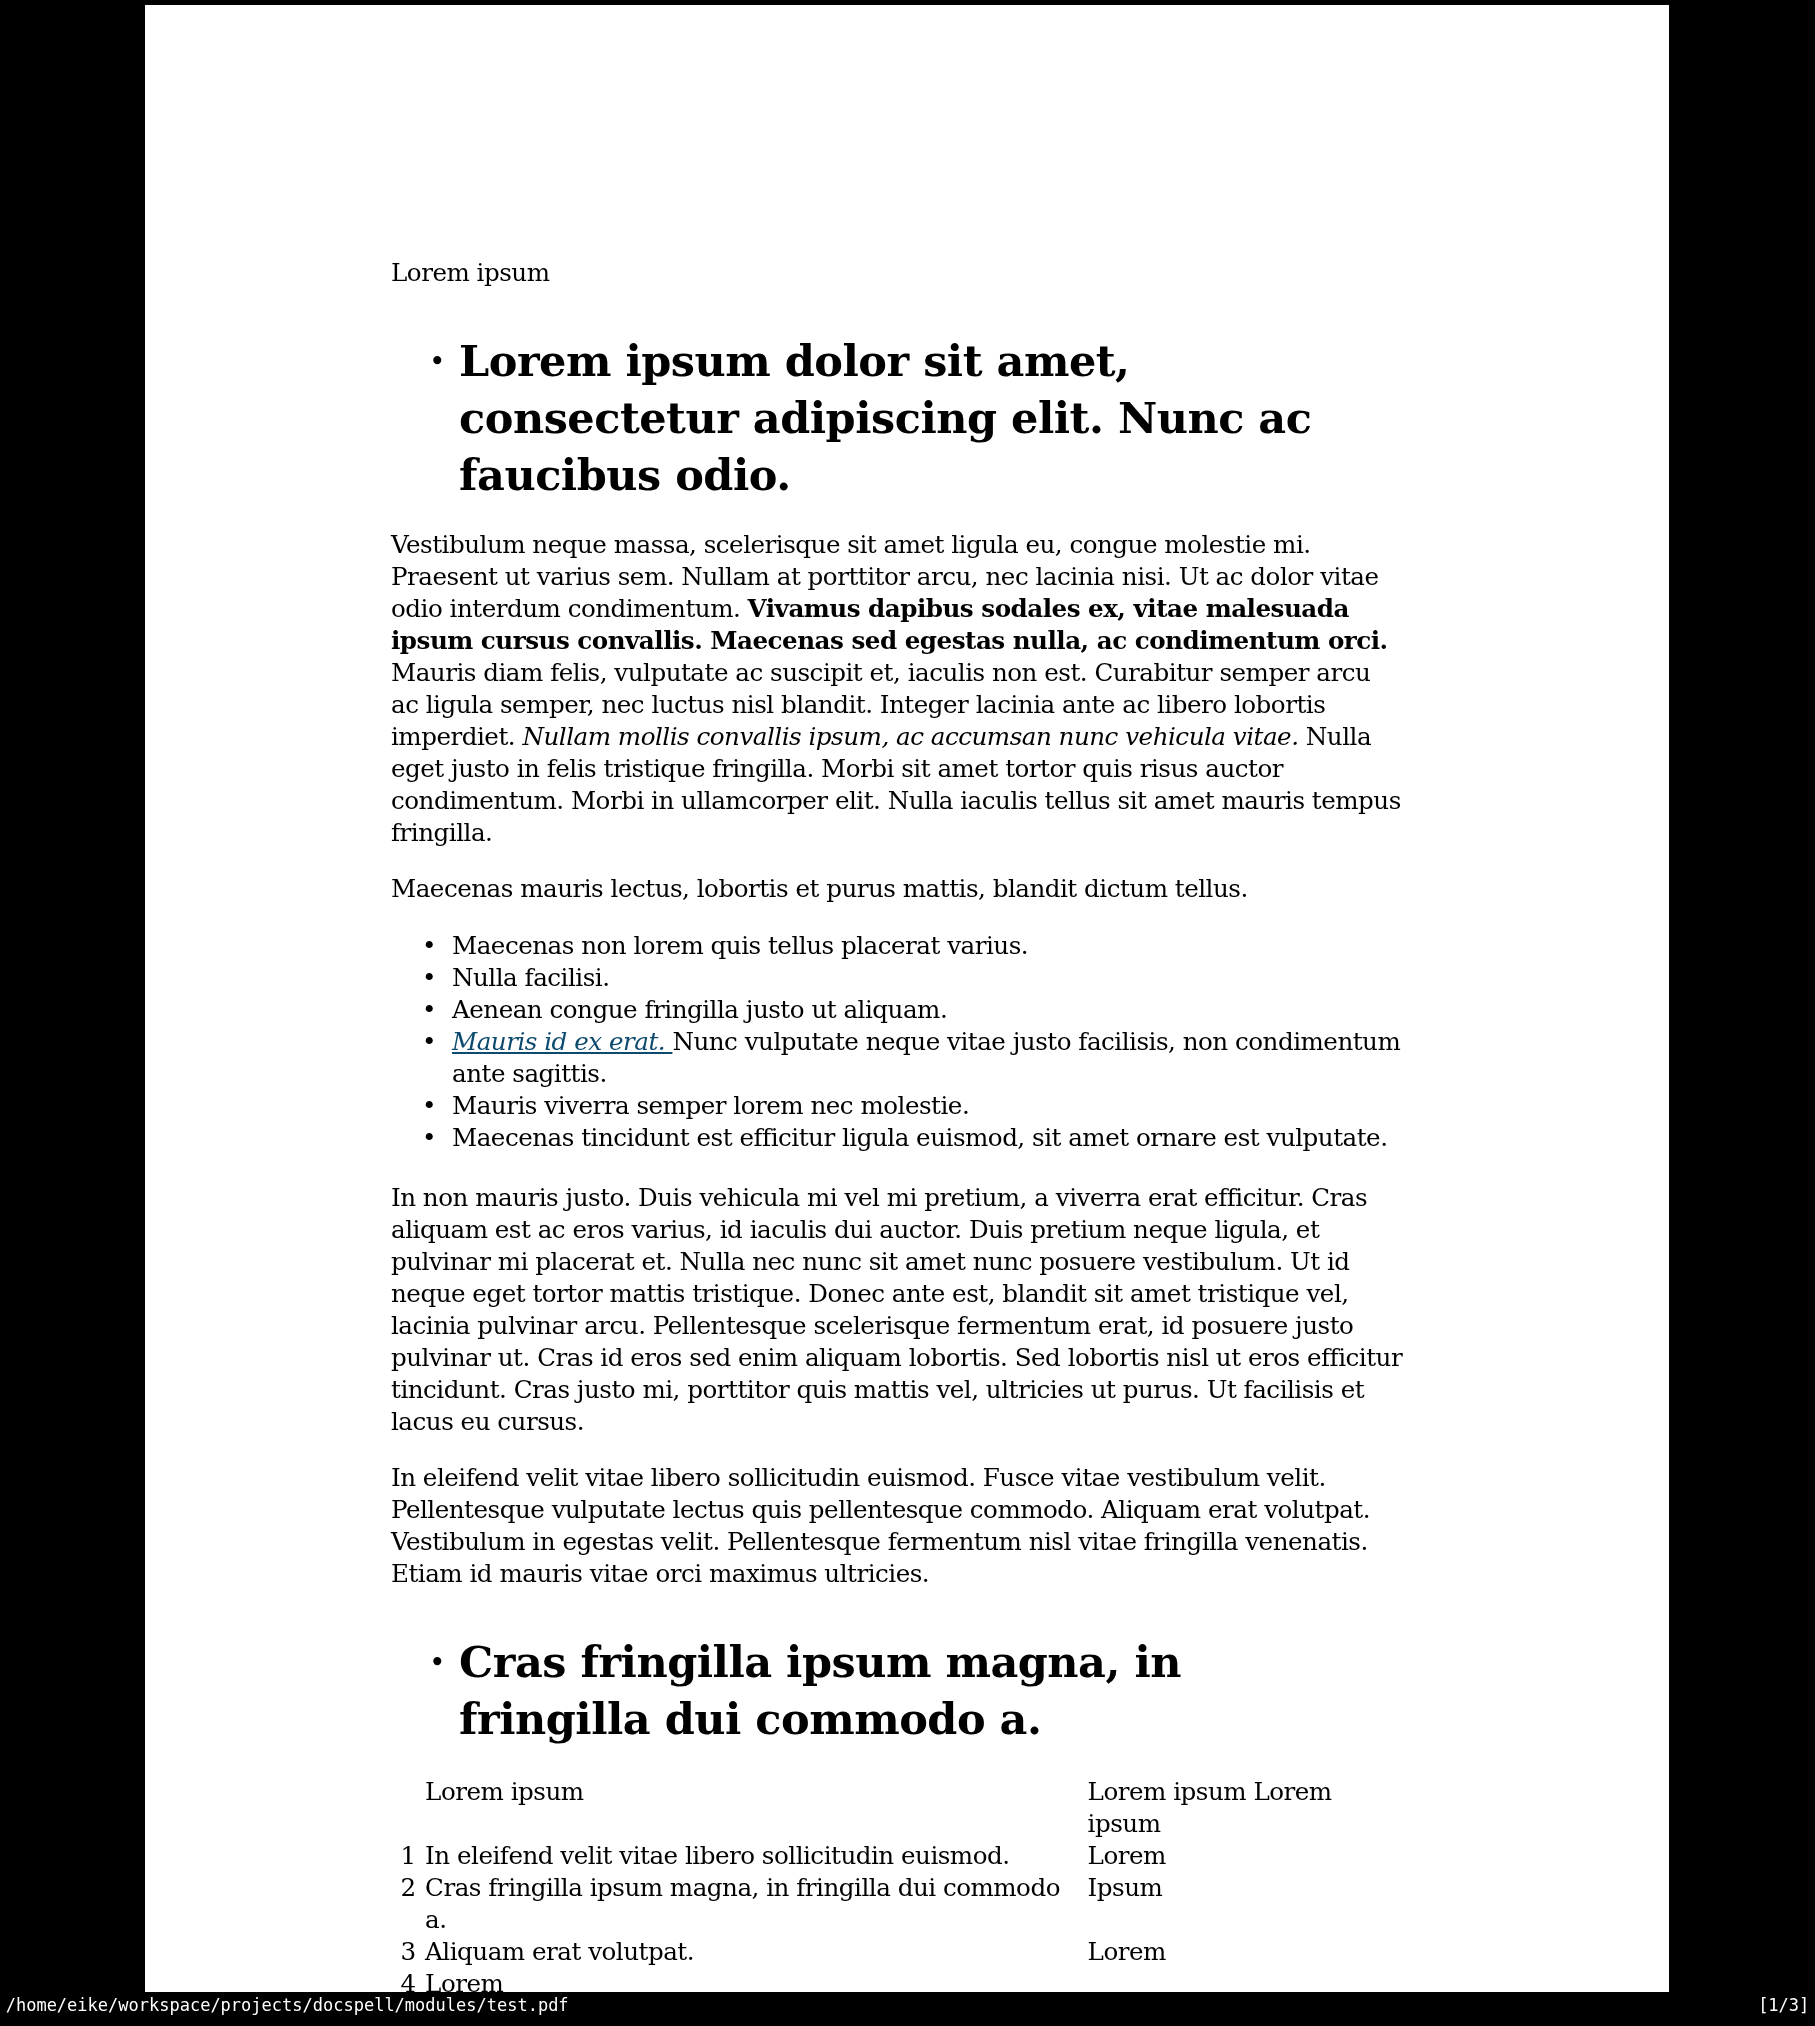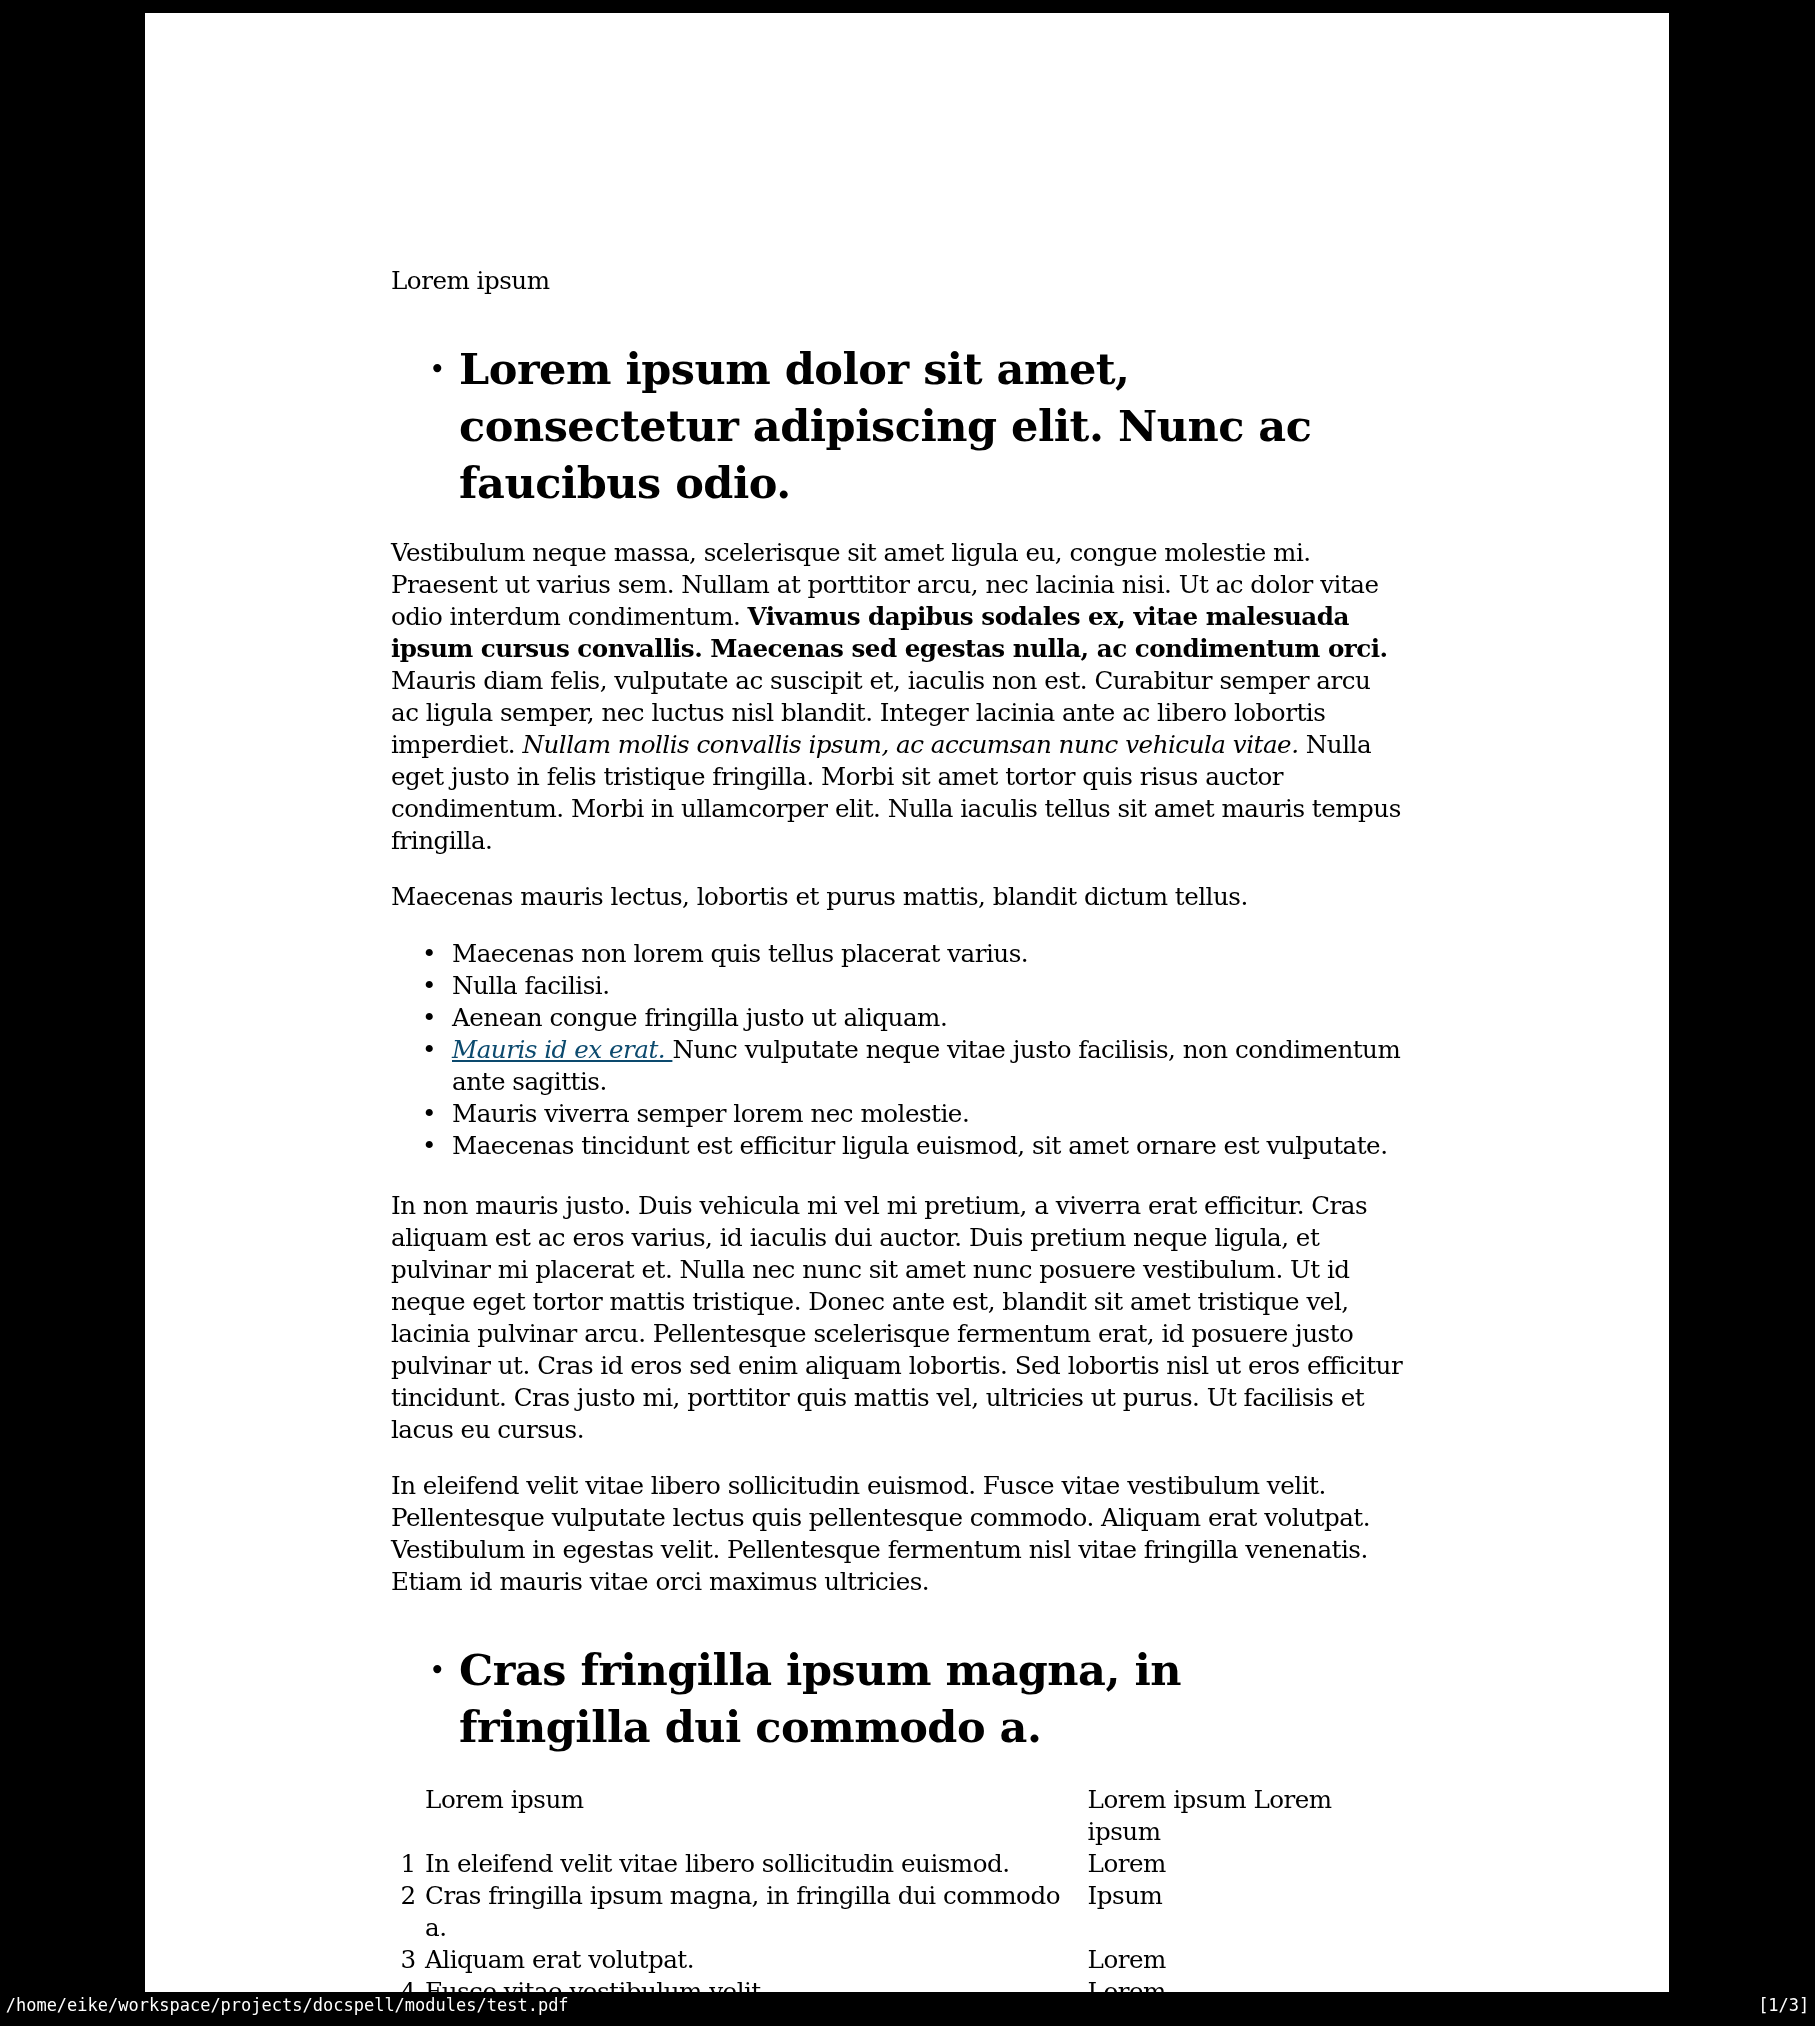--- a/index.html
+++ b/index.html
@@ -1,21 +1,21 @@
 <!DOCTYPE html>
 <html style="font-size:15px"><head>
 <meta charset="utf-8">
 <style>
   html,body{margin:0;padding:0;background:#000;}
   .viewport{
     position:relative;width:1815px;height:2026px;background:#000;overflow:hidden;
     font-family:"DejaVu Serif", serif;color:#000;
   }
   .page{
-    position:absolute;left:145px;top:13px;width:1524px;height:2000px;background:#ffffff;
+    position:absolute;left:145px;top:5px;width:1524px;height:2000px;background:#ffffff;
   }
   .content{
     padding:252px 0 0 246px;width:1013px;
     font-size:24.6px;line-height:32px;letter-spacing:-0.5px;
   }
   .running-header{margin:0 0 5.7px 0;}
   .big-heading{
     display:flex;gap:14px;margin:44px 0 24.6px 38px;width:956px;
     font-size:43px;line-height:57px;font-weight:bold;letter-spacing:-0.5px;
   }
@@ -95,21 +95,20 @@
           <span class="tdesc">Cras fringilla ipsum magna, in fringilla dui commodo a.</span>
           <span class="tval">Ipsum</span>
         </div>
         <div class="trow">
           <span class="tnum">3</span>
           <span class="tdesc">Aliquam erat volutpat.</span>
           <span class="tval">Lorem</span>
         </div>
         <div class="trow">
           <span class="tnum">4</span>
-          <span class="tdesc">Fusce vitae vestibulum velit.</span>
           <span class="tval">Lorem</span>
         </div>
         <div class="trow">
           <span class="tnum">5</span>
           <span class="tdesc">Etiam vehicula luctus fermentum.</span>
           <span class="tval">Ipsum</span>
         </div>
       </div>
 
     </div>

